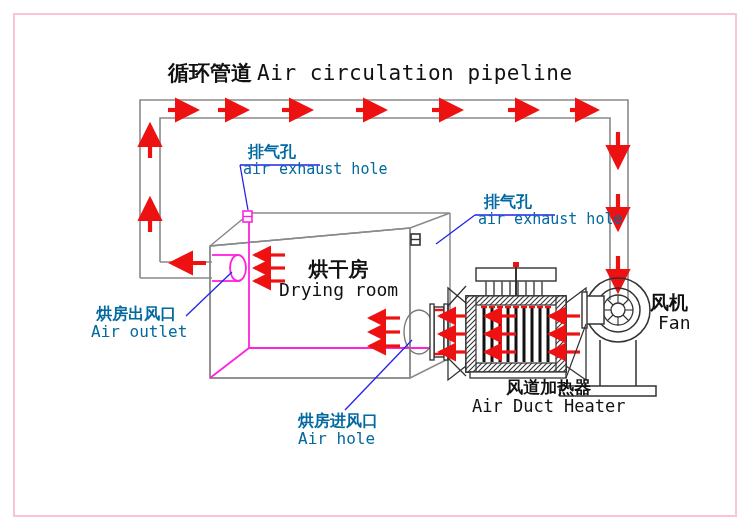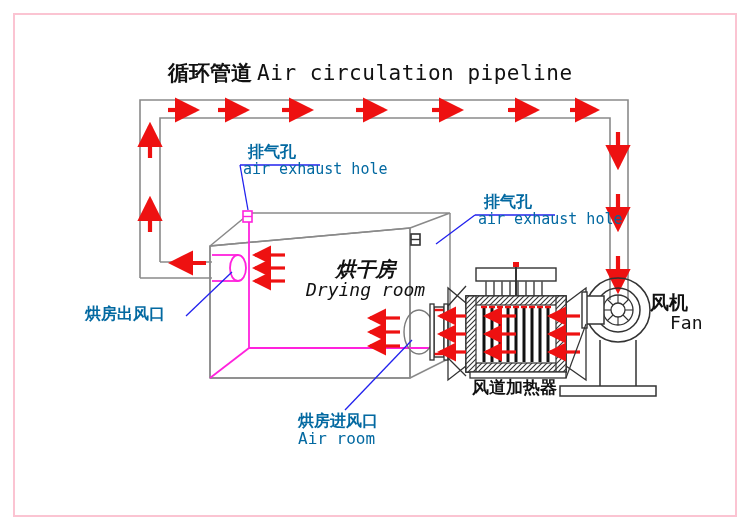--- a/index.html
+++ b/index.html
@@ -17,35 +17,35 @@
   .t-title .cn{font-size:21px;}
   .t-title .en{font-size:21px;letter-spacing:.5px;}
   .t-title{left:168px;top:62px;}
   .t-title .cn,.t-title .en{display:inline;vertical-align:baseline;}
   .exh1{left:243px;top:143px;}
   .exh1 .cn{font-size:16px;display:block;margin-left:5px;}
   .exh1 .en{font-size:15px;display:block;}
   .exh2{left:478px;top:193px;}
   .exh2 .cn{font-size:16px;display:block;margin-left:6px;}
   .exh2 .en{font-size:15px;display:block;}
-  .dry{left:306px;top:258px;text-align:center;font-style:italic;}
+  .dry{left:279px;top:258px;text-align:center;}
   .dry .cn{font-size:20px;display:block;}
   .dry .en{font-size:18px;display:block;text-align:center;}
   .outlet{left:85px;top:305px;}
   .outlet .cn{font-size:16px;display:block;text-align:center;}
   .outlet .en{font-size:16px;display:block;margin-left:6px;}
   .inlet{left:298px;top:412px;text-align:left;}
   .inlet .cn{font-size:16px;display:block;}
   .inlet .en{font-size:16px;display:block;}
   .heater{left:472px;top:378px;text-align:center;}
   .heater .cn{font-size:17px;display:block;}
   .heater .en{font-size:17px;display:block;}
   .fan{left:650px;top:292px;}
   .fan .cn{font-size:19px;display:block;}
-  .fan .en{font-size:18px;display:block;margin-left:20px;}
+  .fan .en{font-size:18px;display:block;margin-left:8px;}
 </style>
 </head>
 <body>
 
 <div id="stage">
 
   <div id="frame"></div>
 
   <svg viewBox="0 0 750 530">
     <defs>
@@ -271,29 +271,31 @@
     <span class="en">air exhaust hole</span>
   </div>
 
   <div class="lbl dry black">
     <span class="cn">烘干房</span>
     <span class="en">Drying room</span>
   </div>
 
   <div class="lbl outlet blue">
     <span class="cn">烘房出风口</span>
+    <span class="en">Air outlet</span>
   </div>
 
   <div class="lbl inlet blue">
     <span class="cn">烘房进风口</span>
-    <span class="en">Air room</span>
+    <span class="en">Air hole</span>
   </div>
 
   <div class="lbl heater black">
     <span class="cn">风道加热器</span>
+    <span class="en">Air Duct Heater</span>
   </div>
 
   <div class="lbl fan black">
     <span class="cn">风机</span>
     <span class="en">Fan</span>
   </div>
 
 </div>
 
 </body></html>

